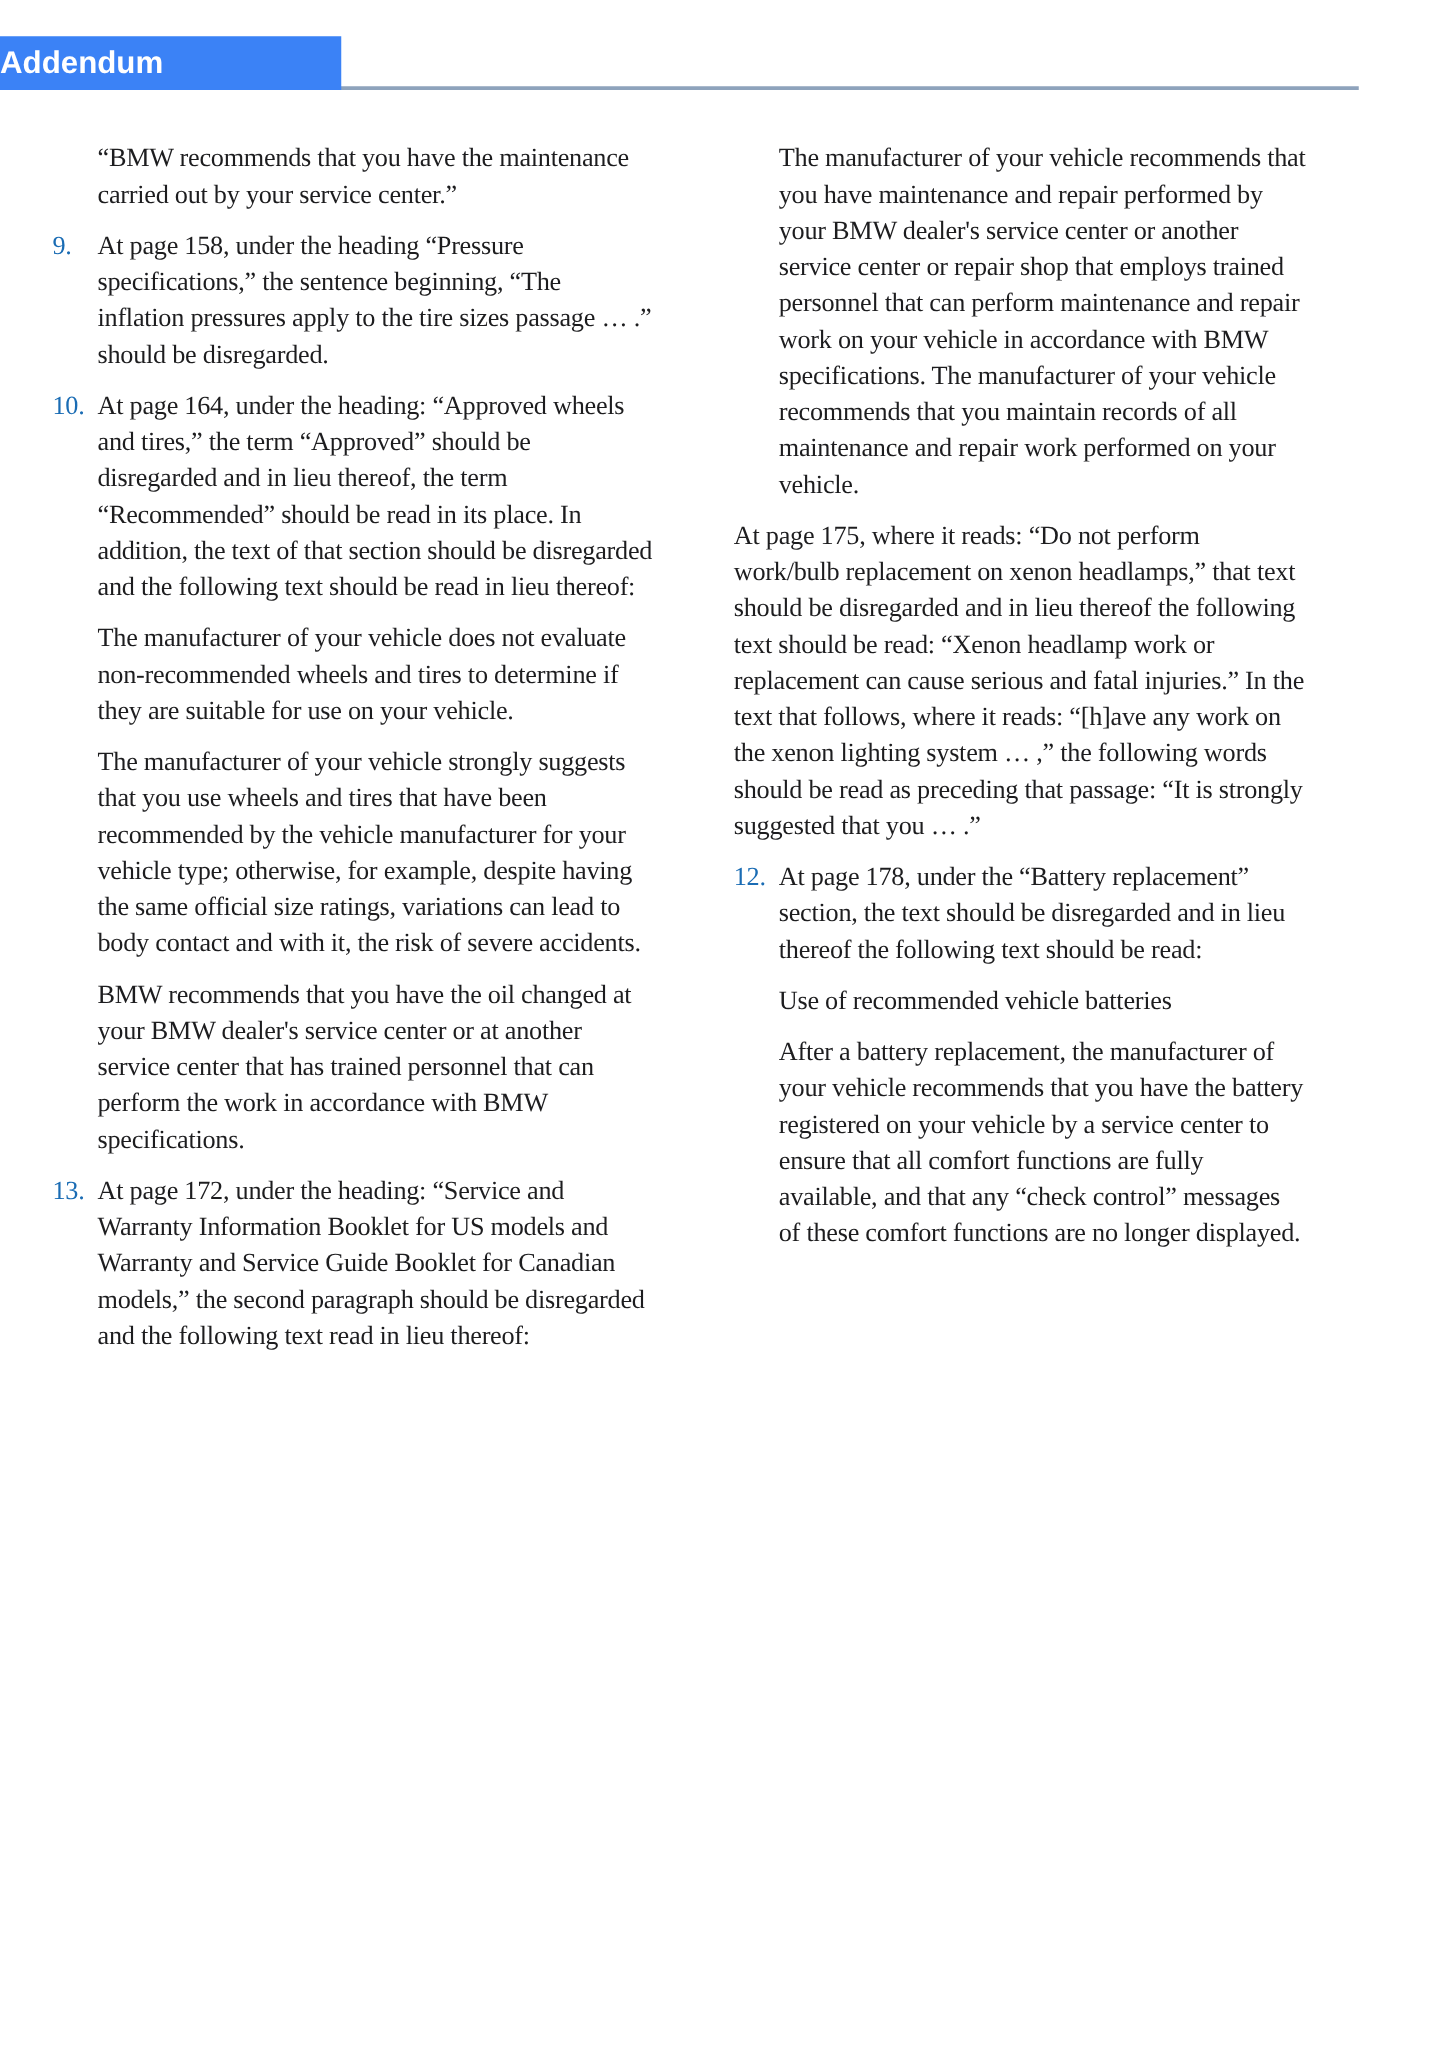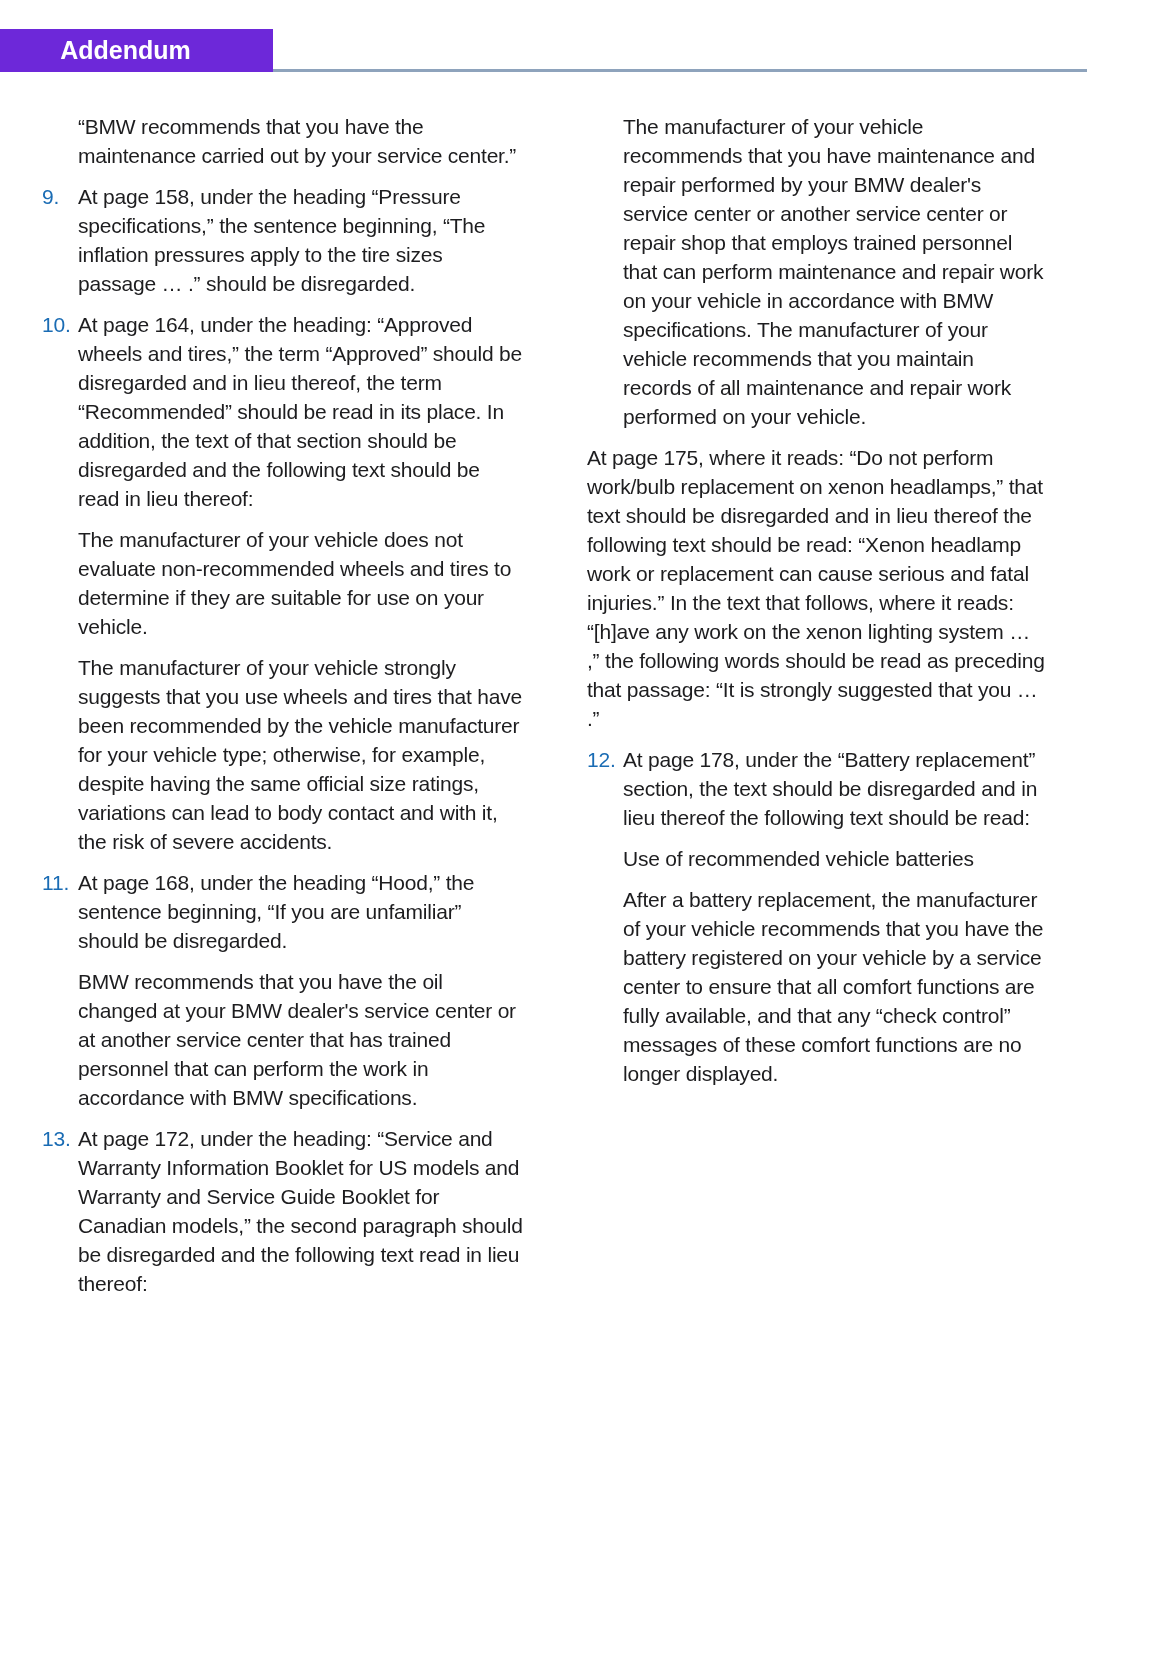--- a/index.html
+++ b/index.html
@@ -14,24 +14,24 @@
     font-family: "Liberation Sans", sans-serif;
     color: #1d1d1f;
     overflow: hidden;
   }
   .header-bar {
     position: absolute;
     left: 0;
     top: 29px;
     width: 273px;
     height: 43px;
-    background: #6d28d9;
+    background: #3b82f6;
     display: flex;
     align-items: center;
-    justify-content: center;
+    justify-content: flex-start;
     padding-right: 22px;
     box-sizing: border-box;
     z-index: 2;
   }
   .header-title {
     color: #ffffff;
     font-weight: bold;
     font-size: 25px;
   }
   .header-rule {
@@ -44,20 +44,21 @@
     z-index: 1;
   }
   .content {
     position: absolute;
     left: 42px;
     top: 112px;
     display: flex;
   }
   .col {
     display: block;
+    font-family: Liberation Serif, serif;
   }
   .col-left  { width: 481px; margin-right: 64px; }
   .col-right { width: 459px; }
   .block {
     font-size: 21px;
     line-height: 29px;
     margin: 0 0 12px 0;
     letter-spacing: -0.01em;
   }
   .item { display: flex; }
@@ -83,24 +84,20 @@
       <div class="block item">
         <span class="num">9.</span>
         <span class="txt">At page 158, under the heading “Pressure specifications,” the sentence beginning, “The inflation pressures apply to the tire sizes passage … .” should be disregarded.</span>
       </div>
       <div class="block item">
         <span class="num">10.</span>
         <span class="txt">At page 164, under the heading: “Approved wheels and tires,” the term “Approved” should be disregarded and in lieu thereof, the term “Recommended” should be read in its place. In addition, the text of that section should be disregarded and the following text should be read in lieu thereof:</span>
       </div>
       <div class="block para">The manufacturer of your vehicle does not evaluate non-recommended wheels and tires to determine if they are suitable for use on your vehicle.</div>
       <div class="block para">The manufacturer of your vehicle strongly suggests that you use wheels and tires that have been recommended by the vehicle manufacturer for your vehicle type; otherwise, for example, despite having the same official size ratings, variations can lead to body contact and with it, the risk of severe accidents.</div>
-      <div class="block item">
-        <span class="num">11.</span>
-        <span class="txt">At page 168, under the heading “Hood,” the sentence beginning, “If you are unfamiliar” should be disregarded.</span>
-      </div>
       <div class="block para">BMW recommends that you have the oil changed at your BMW dealer's service center or at another service center that has trained personnel that can perform the work in accordance with BMW specifications.</div>
       <div class="block item">
         <span class="num">13.</span>
         <span class="txt">At page 172, under the heading: “Service and Warranty Information Booklet for US models and Warranty and Service Guide Booklet for Canadian models,” the second paragraph should be disregarded and the following text read in lieu thereof:</span>
       </div>
     </div>
   <div class="col col-right" id="col-right">
       <div class="block para">The manufacturer of your vehicle recommends that you have maintenance and repair performed by your BMW dealer's service center or another service center or repair shop that employs trained personnel that can perform maintenance and repair work on your vehicle in accordance with BMW specifications. The manufacturer of your vehicle recommends that you maintain records of all maintenance and repair work performed on your vehicle.</div>
       <div class="block item">
         <span class="txt">At page 175, where it reads: “Do not perform work/bulb replacement on xenon headlamps,” that text should be disregarded and in lieu thereof the following text should be read: “Xenon headlamp work or replacement can cause serious and fatal injuries.” In the text that follows, where it reads: “[h]ave any work on the xenon lighting system … ,” the following words should be read as preceding that passage: “It is strongly suggested that you … .”</span>

